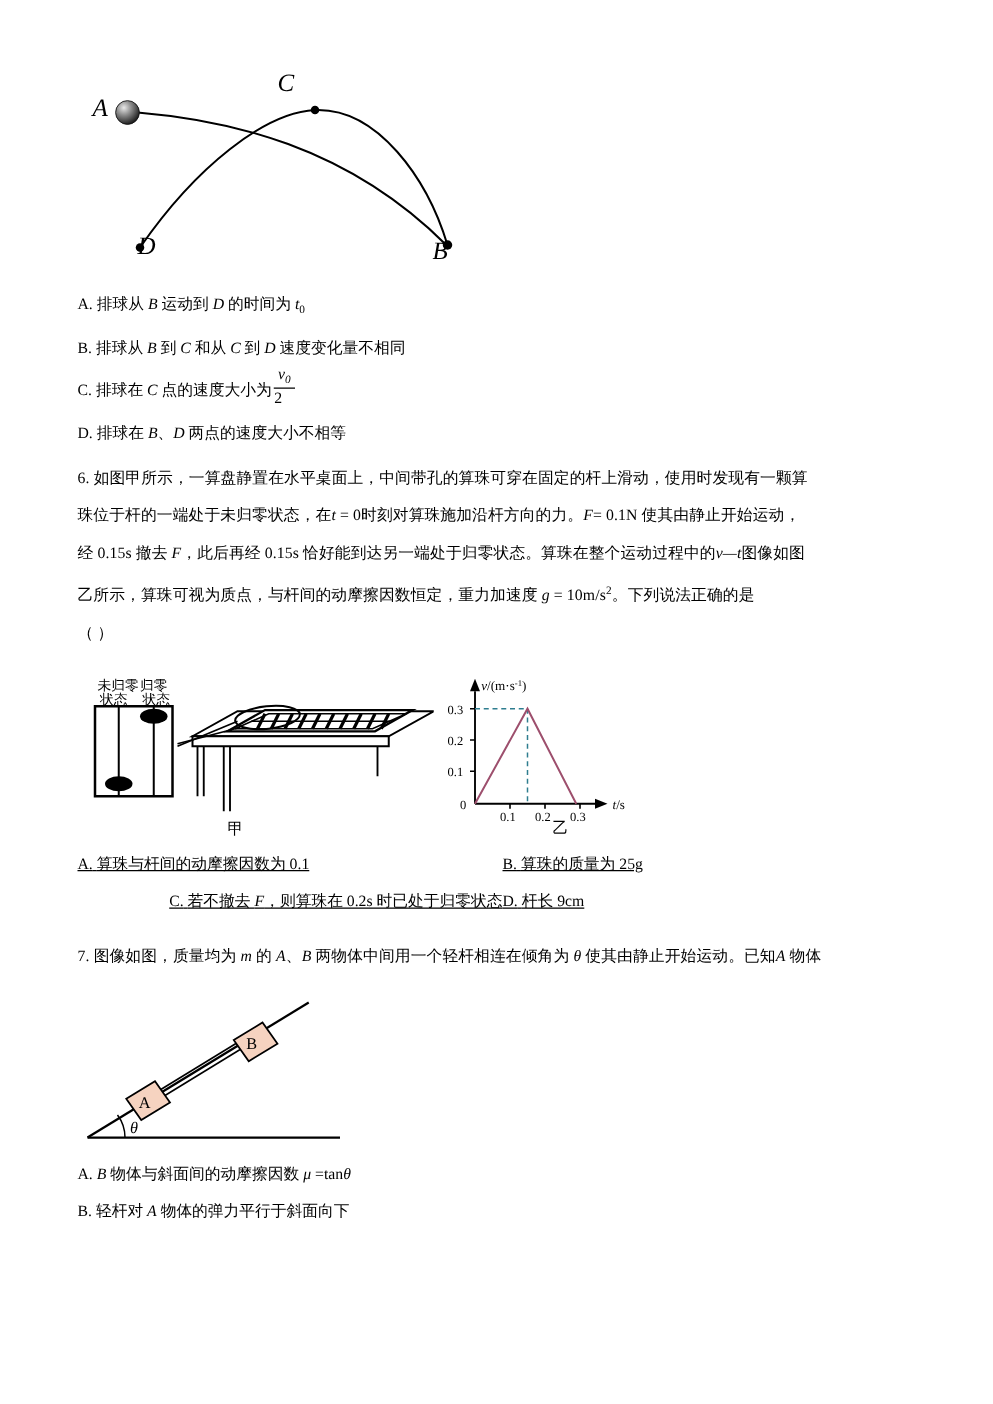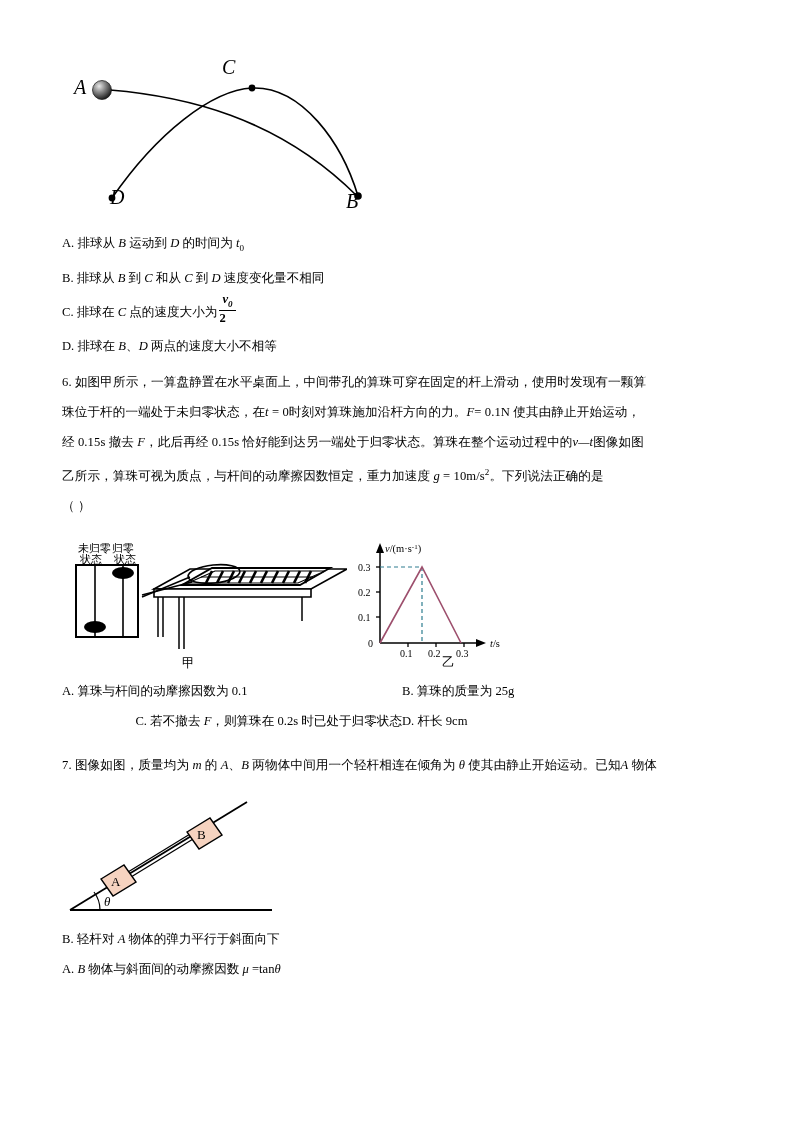--- a/index.html
+++ b/index.html
@@ -35,32 +35,32 @@
     letter-spacing: 0.1px;
   }
   .opt {
     font-size: 12.6px;
     line-height: 30px;
     white-space: nowrap;
   }
   .opt-row {
     display: flex;
     line-height: 30px;
+    text-decoration: underline;
   }
   .opt-col-a { width: 340px; flex: 0 0 340px; }
   .ital { font-style: italic; font-family: "Liberation Serif", serif; }
   sub { font-size: 0.72em; }
   sup { font-size: 0.72em; }
 
   .frac {
     display: inline-block;
     vertical-align: -0.45em;
     line-height: 1.05;
     margin: 0 2px;
-    font-weight: bold;
   }
   .frac .top {
     display: block;
     border-bottom: 1px solid #000;
     padding: 0 3px 1px 3px;
     font-style: italic;
   }
   .frac .bot { display: block; padding-top: 1px; }
 
   
@@ -313,23 +313,23 @@
       </g>
 
       <g>
         <polygon points="125,48 148,34 160,51 137,65" fill="#f6d3c0" stroke="#000" stroke-width="1.4"></polygon>
         <text x="135" y="55" font-size="13" font-family="Liberation Serif, serif">B</text>
       </g>
     </svg>
   </div>
 
   <div class="opt">
+    <span>A.</span>
+    <span><span class="ital">B</span><span> 物体与斜面间的动摩擦因数 </span><span class="ital">μ</span><span> =tan</span><span class="ital">θ</span></span>
+  </div>
+
+  <div class="opt">
     <span>B.</span>
     <span><span>轻杆对 </span><span class="ital">A</span><span> 物体的弹力平行于斜面向下</span></span>
   </div>
 
-  <div class="opt">
-    <span>A.</span>
-    <span><span class="ital">B</span><span> 物体与斜面间的动摩擦因数 </span><span class="ital">μ</span><span> =tan</span><span class="ital">θ</span></span>
-  </div>
-
 </div>
 </div>
 
 </body></html>

